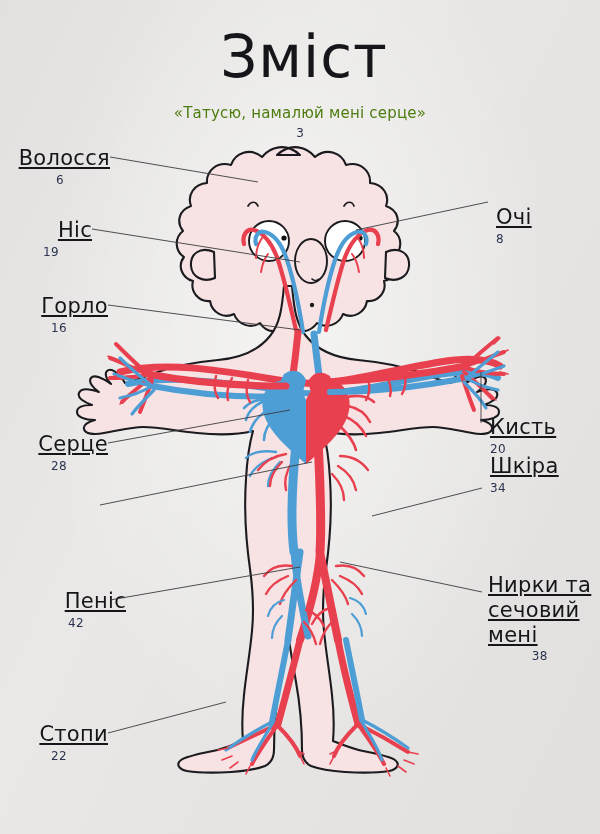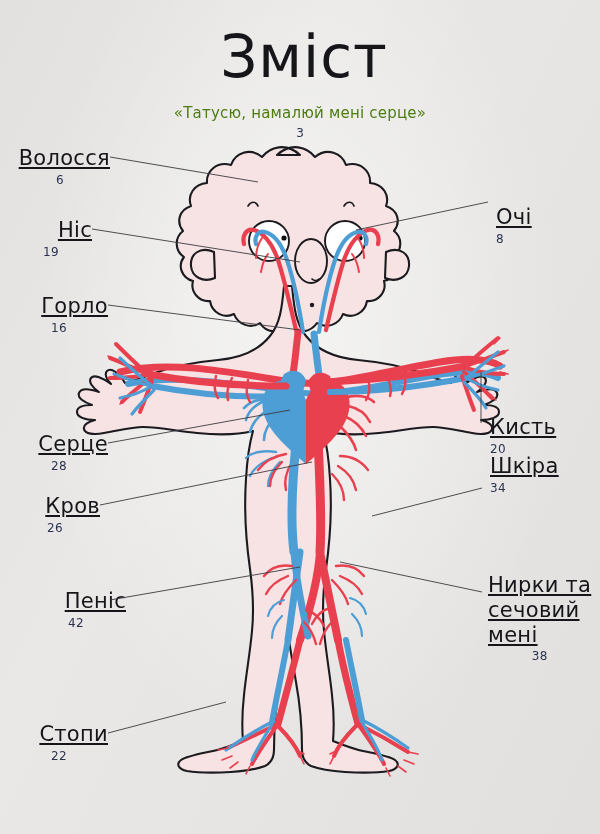--- a/index.html
+++ b/index.html
@@ -258,24 +258,20 @@
   <div class="label left" style="left:10px;top:294px;width:98px;">
     <div class="name">Горло</div>
     <div class="page">16</div>
   </div>
 
   <div class="label left" style="left:10px;top:432px;width:98px;">
     <div class="name">Серце</div>
     <div class="page">28</div>
   </div>
 
-  <div class="label left" style="left:10px;top:494px;width:90px;">
-    <div class="name">Кров</div>
-    <div class="page">26</div>
-  </div>
 
   <div class="label left" style="left:26px;top:589px;width:100px;">
     <div class="name">Пеніс</div>
     <div class="page">42</div>
   </div>
 
   <div class="label left" style="left:10px;top:722px;width:98px;">
     <div class="name">Стопи</div>
     <div class="page">22</div>
   </div>

